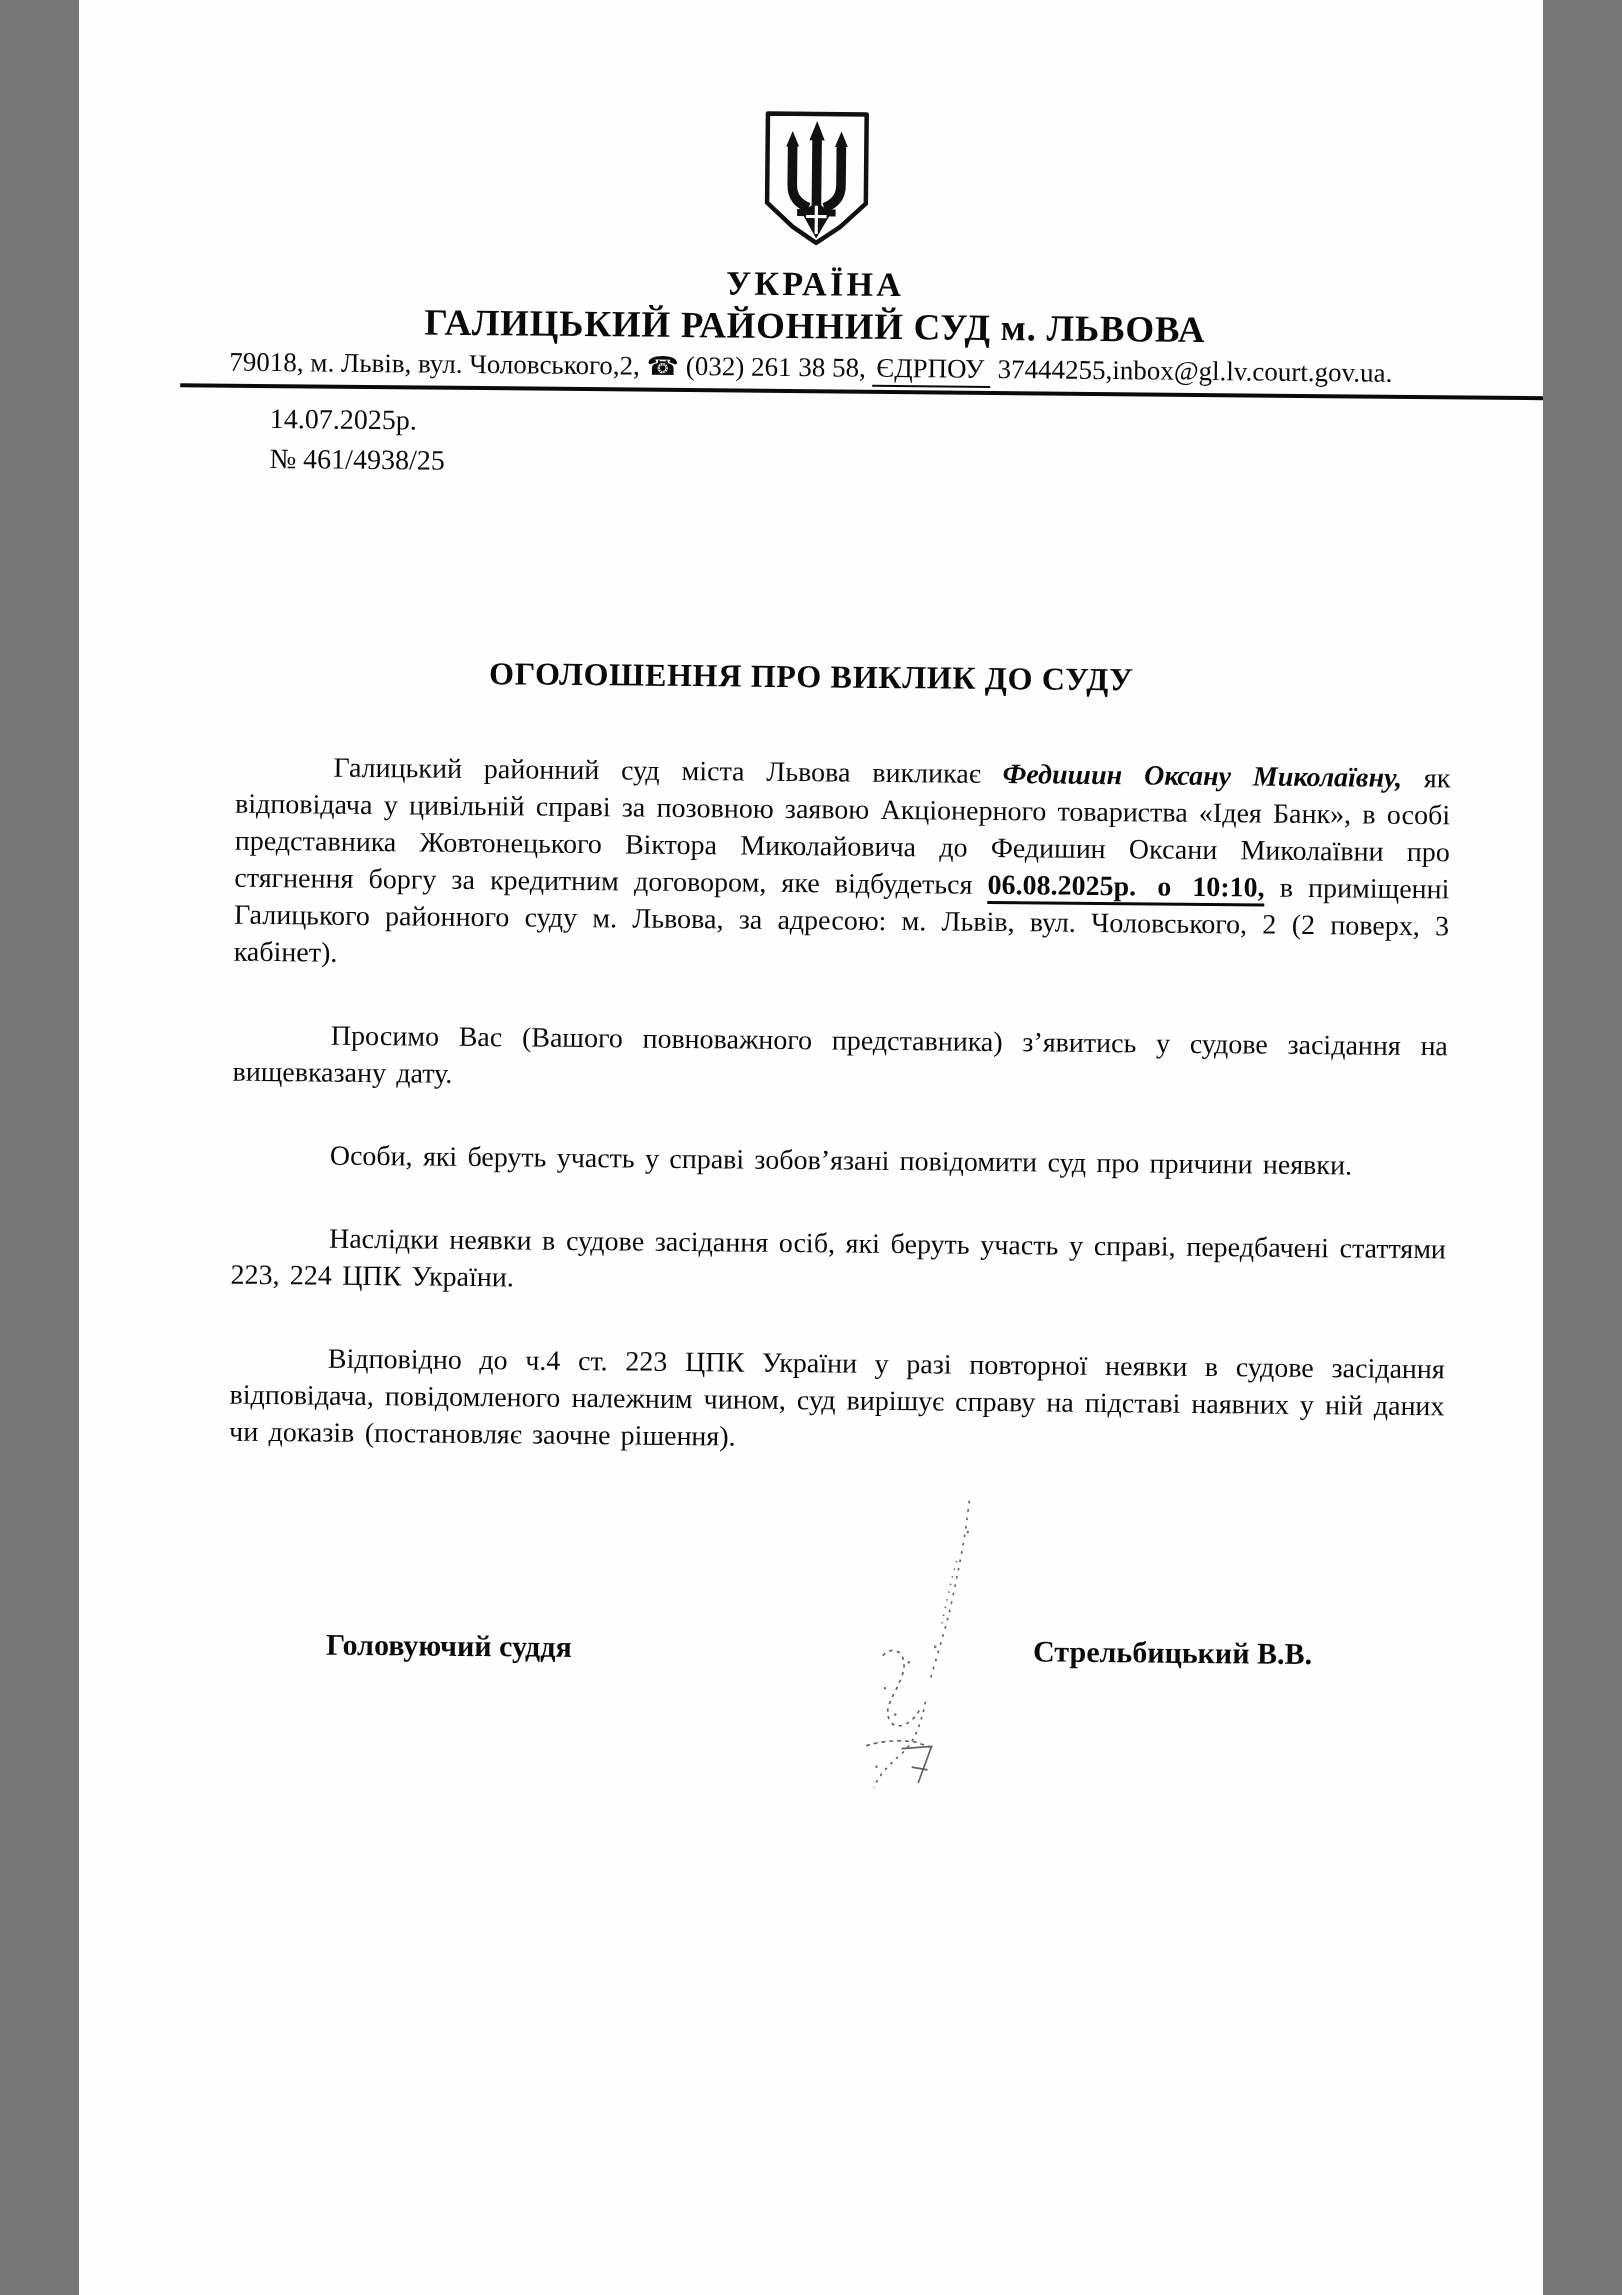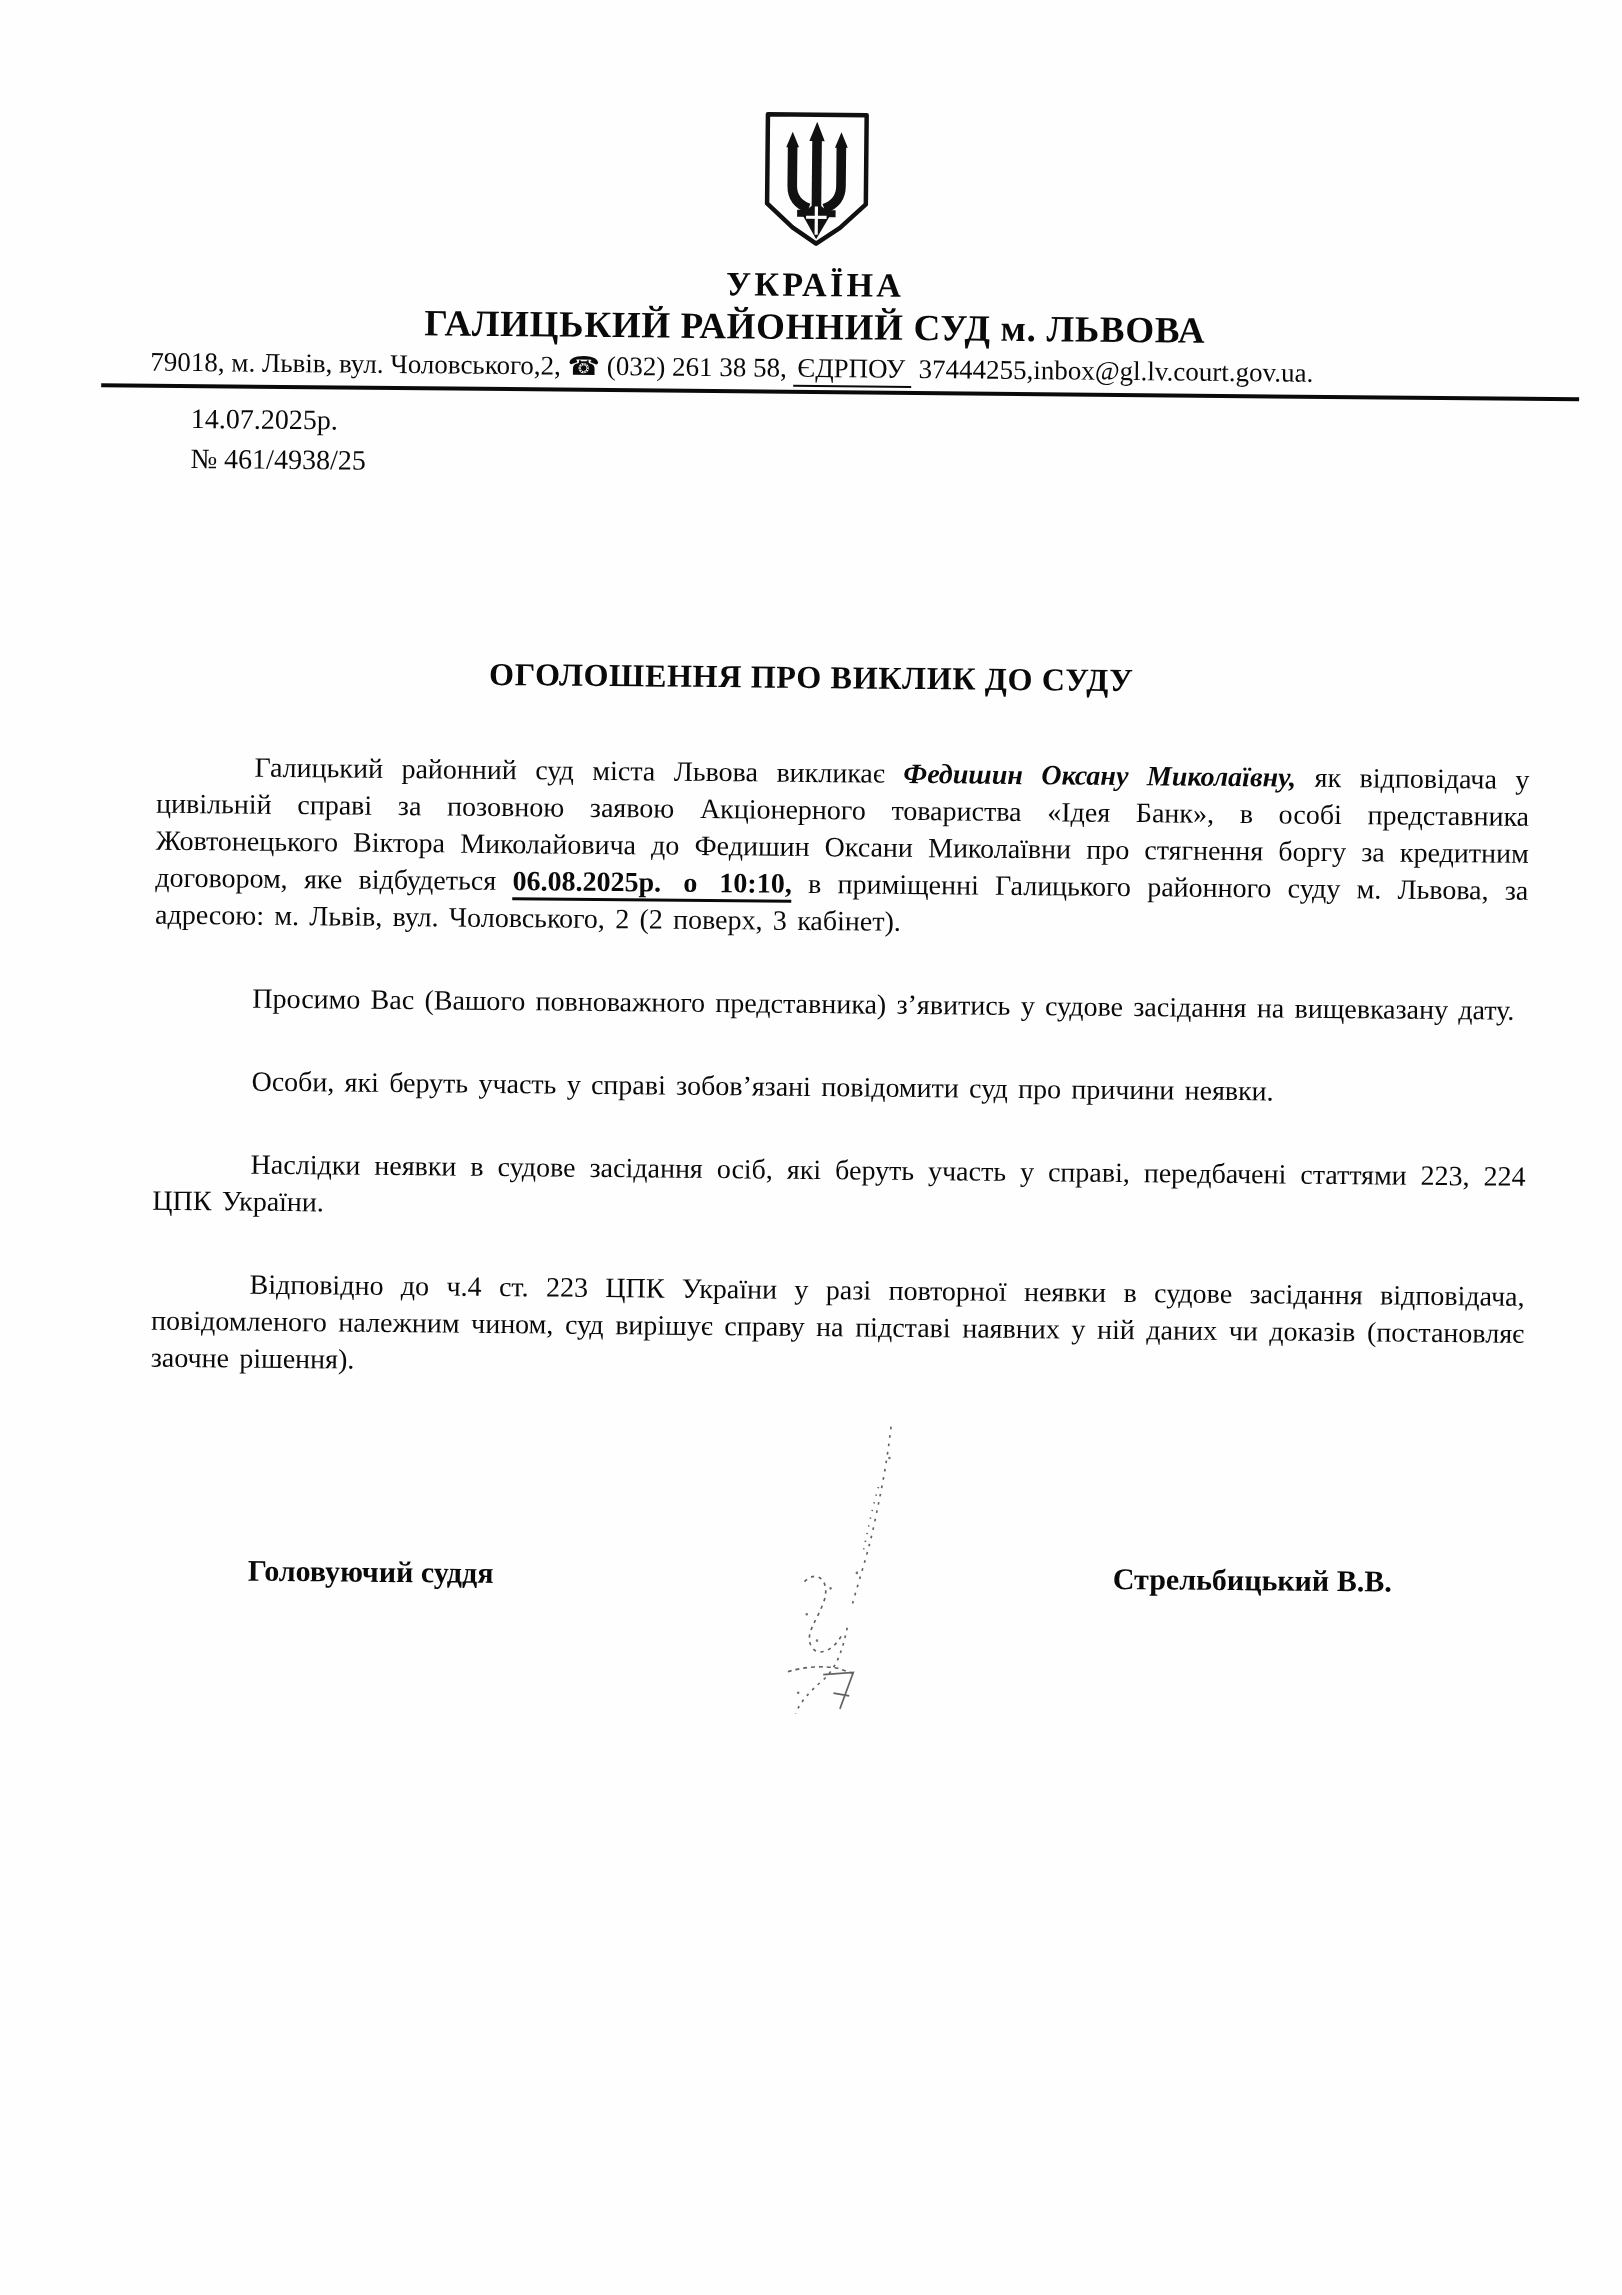--- a/index.html
+++ b/index.html
@@ -1,17 +1,17 @@
 <!DOCTYPE html>
 <html style="font-size:10.5px"><head>
 <meta charset="utf-8">
 <style>
   html,body{margin:0;padding:0;background:#777;}
   .page{
-    width:1622px;height:2295px;background:#fefefe;color:#0a0a0a;
+    width:1464px;height:2295px;background:#fefefe;color:#0a0a0a;
     font-family:"Liberation Serif","DejaVu Serif",serif;
     position:relative;overflow:hidden;margin:0 auto;
   }
   .tilt{transform:rotate(0.55deg);transform-origin:811px 720px;padding-top:110px;}
   .header{text-align:center;}
   .emblem{display:block;margin:0 auto;}
   .country{font-size:34px;font-weight:bold;letter-spacing:3.3px;margin-top:17px;}
   .court{font-size:37px;font-weight:bold;letter-spacing:0.7px;margin-top:1.3px;}
   .contact{font-size:27px;margin-top:5.2px;margin-left:147px;text-align:left;white-space:nowrap;}
   .phone-ic{font-family:"DejaVu Sans",sans-serif;font-size:26px;}

